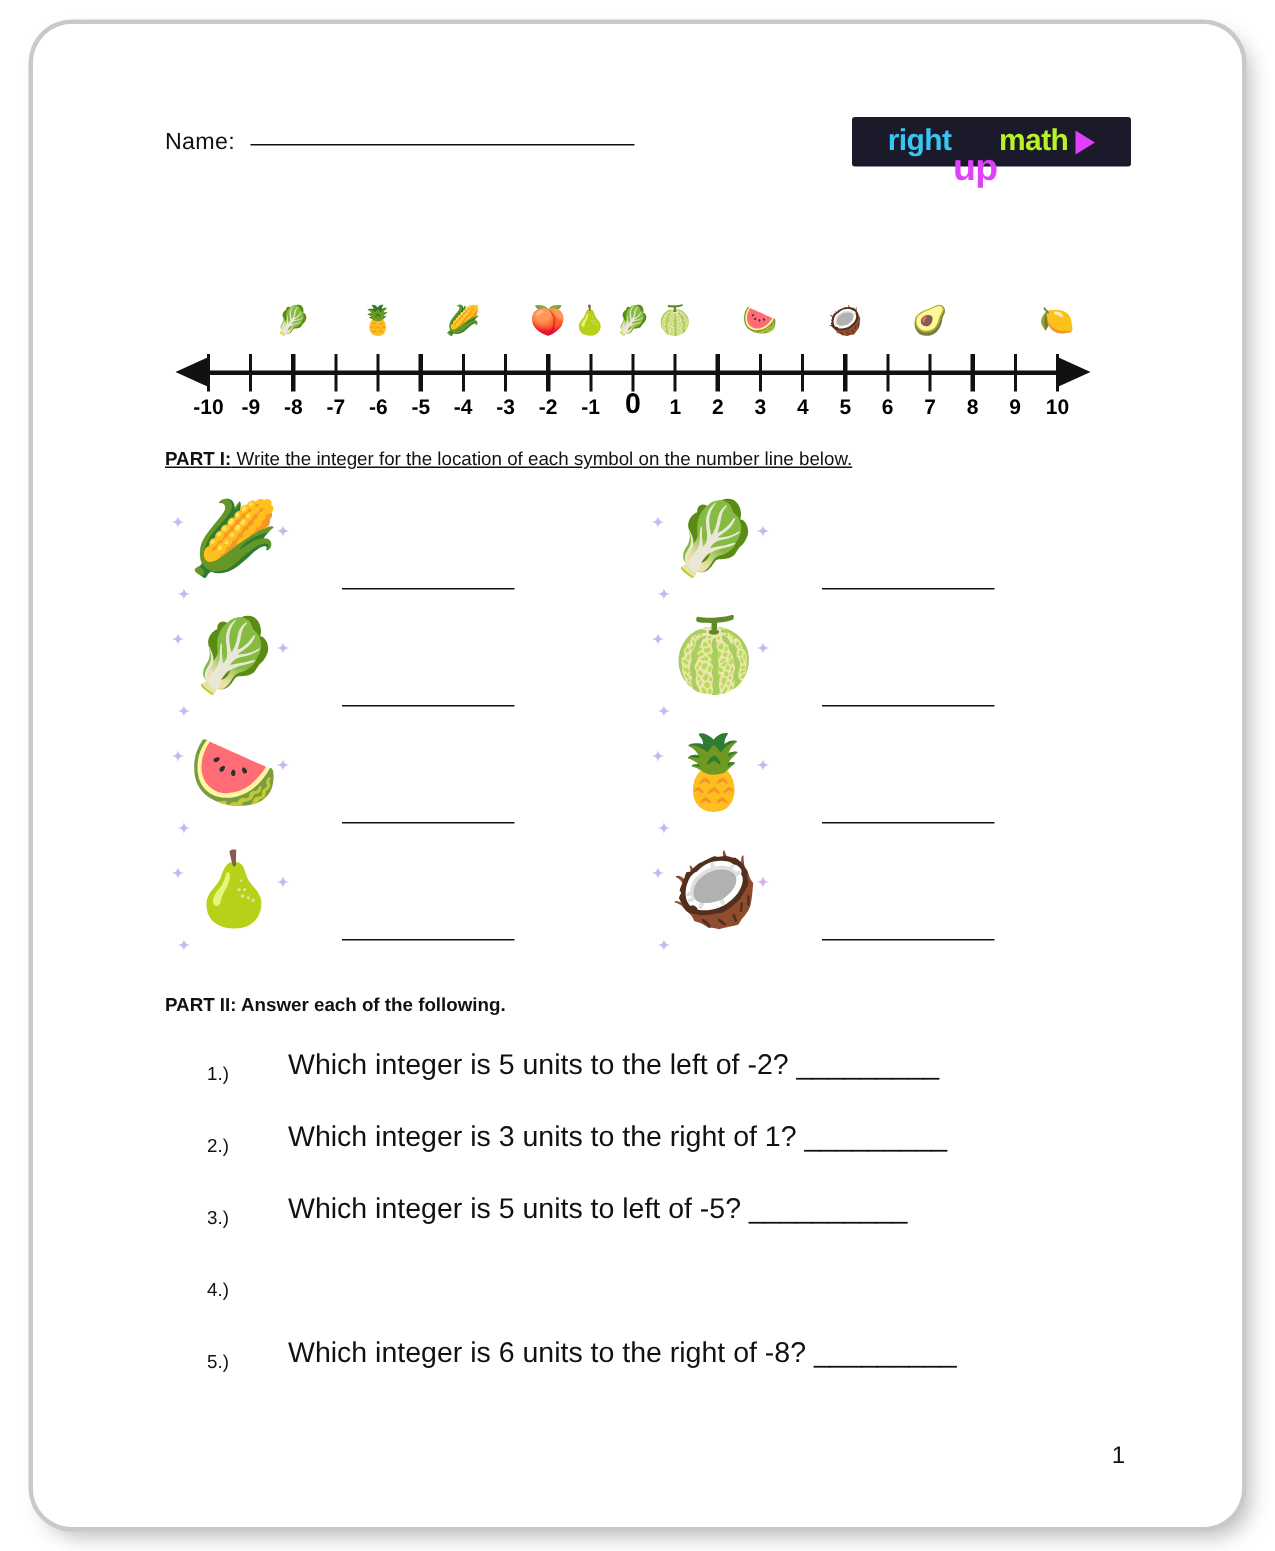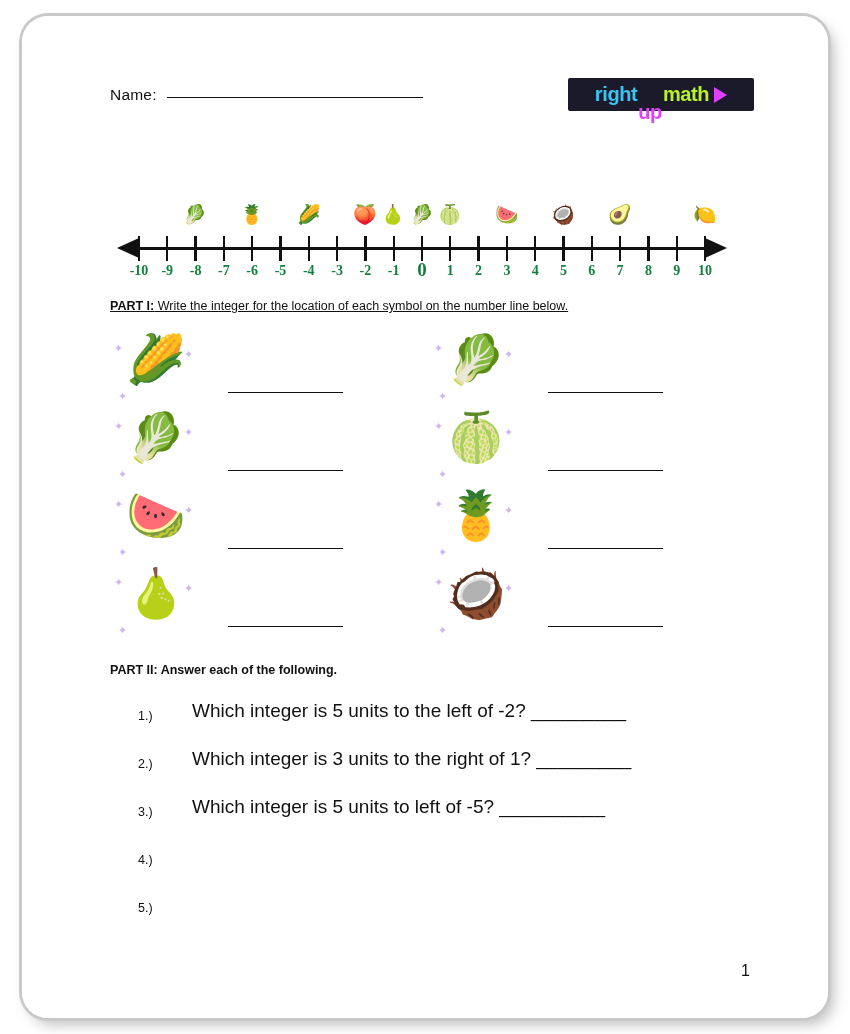--- a/index.html
+++ b/index.html
@@ -58,21 +58,21 @@
     width: 186px;
     height: 33px;
     background: #1a1a2b;
     border-radius: 2px;
     display: flex;
     align-items: center;
     justify-content: center;
     gap: 1px;
   }
   .logo-mash { color: #39c5f3; font-size: 20px; font-weight: bold; letter-spacing: -0.4px; }
-  .logo-up   { color: #e040fb; font-size: 20px; font-weight: bold; letter-spacing: -0.4px; margin-top: 36px; }
+  .logo-up   { color: #e040fb; font-size: 25px; font-weight: bold; letter-spacing: -0.4px; margin-top: 36px; }
   .logo-math { color: #b9f227; font-size: 20px; font-weight: bold; letter-spacing: -0.4px; }
   .logo-play {
     width: 0; height: 0;
     border-left: 13px solid #e040fb;
     border-top: 8px solid transparent;
     border-bottom: 8px solid transparent;
     margin-left: 4px;
   }
 
   .title {
@@ -117,23 +117,23 @@
     top: 30px;
     width: 2.4px;
     height: 25px;
     background: #111;
   }
   .tick-label {
     position: absolute;
     top: 57px;
     font-size: 14px;
     font-weight: bold;
-    color: #15803d;
+    color: #000000;
     transform: translateX(-50%);
-    font-family: Liberation Serif, serif;
+    font-family: Liberation Sans, sans-serif;
   }
   .tick-label.zero { font-size: 19px; top: 53px; }
   .nl-glyph {
     position: absolute;
     top: -1px;
     font-size: 19px;
     transform: translateX(-50%);
     line-height: 1;
   }
 
@@ -388,17 +388,18 @@
       </div>
       <div class="q-row">
         <div class="q-num">3.)</div>
         <div class="q-text">Which integer is 5 units to left of -5? __________</div>
       </div>
       <div class="q-row">
         <div class="q-num">4.)</div>
       </div>
       <div class="q-row">
         <div class="q-num">5.)</div>
+        <div class="q-text">Which integer is 6 units to the right of -8? _________</div>
       </div>
     </div>
 
   <div class="page-num">1</div>
 </div>
 
 </body></html>

